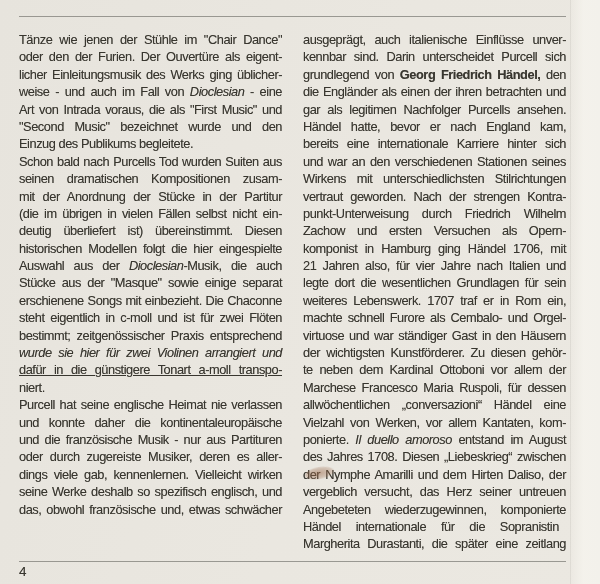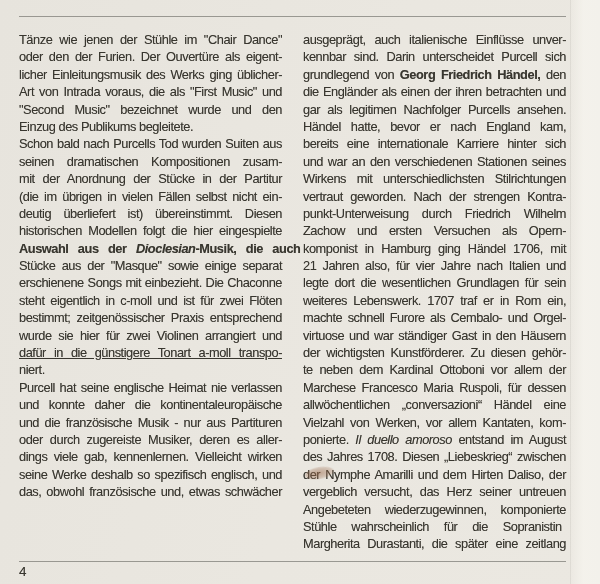--- a/index.html
+++ b/index.html
@@ -79,37 +79,38 @@
 
 <div class="page">
   <div class="rule top"></div>
 
   <div class="columns">
     <div class="col">
         <div class="para">
           <div class="line"><span style="word-spacing: 3.77679px;"><span>Tänze wie jenen der Stühle im "Chair Dance"</span></span></div>
           <div class="line"><span style="word-spacing: 2.9308px;"><span>oder den der Furien. Der Ouvertüre als eigent-</span></span></div>
           <div class="line"><span style="word-spacing: 2.05938px;"><span>licher Einleitungsmusik des Werks ging üblicher-</span></span></div>
+          <div class="line"><span style="word-spacing: 2.59375px;"><span>weise - und auch im Fall von </span><span class="it">Dioclesian</span><span> - eine</span></span></div>
           <div class="line"><span style="word-spacing: 1.95508px;"><span>Art von Intrada voraus, die als "First Music" und</span></span></div>
           <div class="line"><span style="word-spacing: 7.48125px;"><span>"Second Music" bezeichnet wurde und den</span></span></div>
           <div class="line"><span><span>Einzug des Publikums begleitete.</span></span></div>
         </div>
         <div class="para">
           <div class="line"><span style="word-spacing: 0.823661px;"><span>Schon bald nach Purcells Tod wurden Suiten aus</span></span></div>
           <div class="line"><span style="word-spacing: 9.72917px;"><span>seinen dramatischen Kompositionen zusam-</span></span></div>
           <div class="line"><span style="word-spacing: 4.73214px;"><span>mit der Anordnung der Stücke in der Partitur</span></span></div>
           <div class="line"><span style="word-spacing: 2.43359px;"><span>(die im übrigen in vielen Fällen selbst nicht ein-</span></span></div>
           <div class="line"><span style="word-spacing: 9.10938px;"><span>deutig überliefert ist) übereinstimmt. Diesen</span></span></div>
           <div class="line"><span style="word-spacing: 3.22812px;"><span>historischen Modellen folgt die hier eingespielte</span></span></div>
-          <div class="line"><span style="word-spacing: 6.3px; font-weight: bold;"><span>Auswahl aus der </span><span class="it">Dioclesian</span><span>-Musik, die auch</span></span></div>
+          <div class="line"><span style="word-spacing: 6.3px;"><span>Auswahl aus der </span><span class="it">Dioclesian</span><span>-Musik, die auch</span></span></div>
           <div class="line"><span style="word-spacing: 3.17448px;"><span>Stücke aus der "Masque" sowie einige separat</span></span></div>
           <div class="line"><span style="word-spacing: 0.68125px;"><span>erschienene Songs mit einbezieht. Die Chaconne</span></span></div>
           <div class="line"><span style="word-spacing: 2.61328px;"><span>steht eigentlich in c-moll und ist für zwei Flöten</span></span></div>
           <div class="line"><span style="word-spacing: 3.04688px;"><span>bestimmt; zeitgenössischer Praxis entsprechend</span></span></div>
-          <div class="line"><span style="word-spacing: 3.53571px;"><span>wurde sie hier für zwei Violinen arrangiert und</span></span></div>
+          <div class="line"><span style="word-spacing: 3.53571px; font-style: italic;"><span>wurde sie hier für zwei Violinen arrangiert und</span></span></div>
           <div class="line"><span style="word-spacing: 4.8776px; text-decoration: underline;"><span>dafür in die günstigere Tonart a-moll transpo-</span></span></div>
           <div class="line"><span><span>niert.</span></span></div>
         </div>
         <div class="para">
           <div class="line"><span style="word-spacing: 1.55208px;"><span>Purcell hat seine englische Heimat nie verlassen</span></span></div>
           <div class="line"><span style="word-spacing: 6.73047px;"><span>und konnte daher die kontinentaleuropäische</span></span></div>
           <div class="line"><span style="word-spacing: 2.38616px;"><span>und die französische Musik - nur aus Partituren</span></span></div>
           <div class="line"><span style="word-spacing: 3.89323px;"><span>oder durch zugereiste Musiker, deren es aller-</span></span></div>
           <div class="line"><span style="word-spacing: 3.18438px;"><span>dings viele gab, kennenlernen. Vielleicht wirken</span></span></div>
           <div class="line"><span style="word-spacing: 1.51562px;"><span>seine Werke deshalb so spezifisch englisch, und</span></span></div>
@@ -139,21 +140,21 @@
           <div class="line"><span style="word-spacing: 2.90937px;"><span>der wichtigsten Kunstförderer. Zu diesen gehör-</span></span></div>
           <div class="line"><span style="word-spacing: 3.51116px;"><span>te neben dem Kardinal Ottoboni vor allem der</span></span></div>
           <div class="line"><span style="word-spacing: 2.93125px;"><span>Marchese Francesco Maria Ruspoli, für dessen</span></span></div>
           <div class="line"><span style="word-spacing: 8.90104px;"><span>allwöchentlichen „conversazioni“ Händel eine</span></span></div>
           <div class="line"><span style="word-spacing: 2.95052px;"><span>Vielzahl von Werken, vor allem Kantaten, kom-</span></span></div>
           <div class="line"><span style="word-spacing: 3.41146px;"><span>ponierte. </span><span class="it">Il duello amoroso</span><span> entstand im August</span></span></div>
           <div class="line"><span style="word-spacing: 1.68437px;"><span>des Jahres 1708. Diesen „Liebeskrieg“ zwischen</span></span></div>
           <div class="line"><span style="word-spacing: 1.91741px;"><span>der Nymphe Amarilli und dem Hirten Daliso, der</span></span></div>
           <div class="line"><span style="word-spacing: 4.4375px;"><span>vergeblich versucht, das Herz seiner untreuen</span></span></div>
           <div class="line"><span style="word-spacing: 10.8906px;"><span>Angebeteten wiederzugewinnen, komponierte</span></span></div>
-          <div class="line"><span style="word-spacing: 11.6758px;"><span>Stühle wahrscheinlich für die Sopranistin</span></span></div>
+          <div class="line"><span style="word-spacing: 11.6758px;"><span>Händel internationale für die Sopranistin</span></span></div>
           <div class="line"><span style="word-spacing: 4.475px;"><span>Margherita Durastanti, die später eine zeitlang</span></span></div>
         </div>
       </div>
   </div>
 
   <div class="rule bottom"></div>
   <div class="page-number">4</div>
 
   <div class="stain"></div>
   <div class="edge-highlight"></div>

